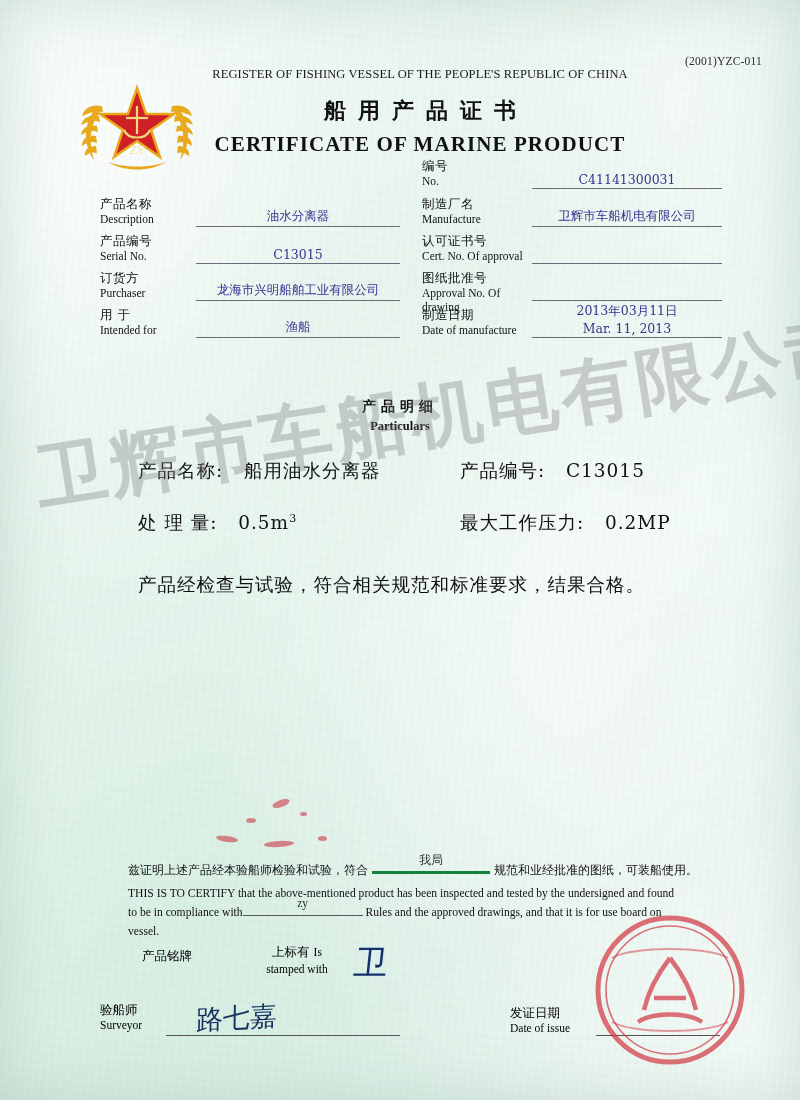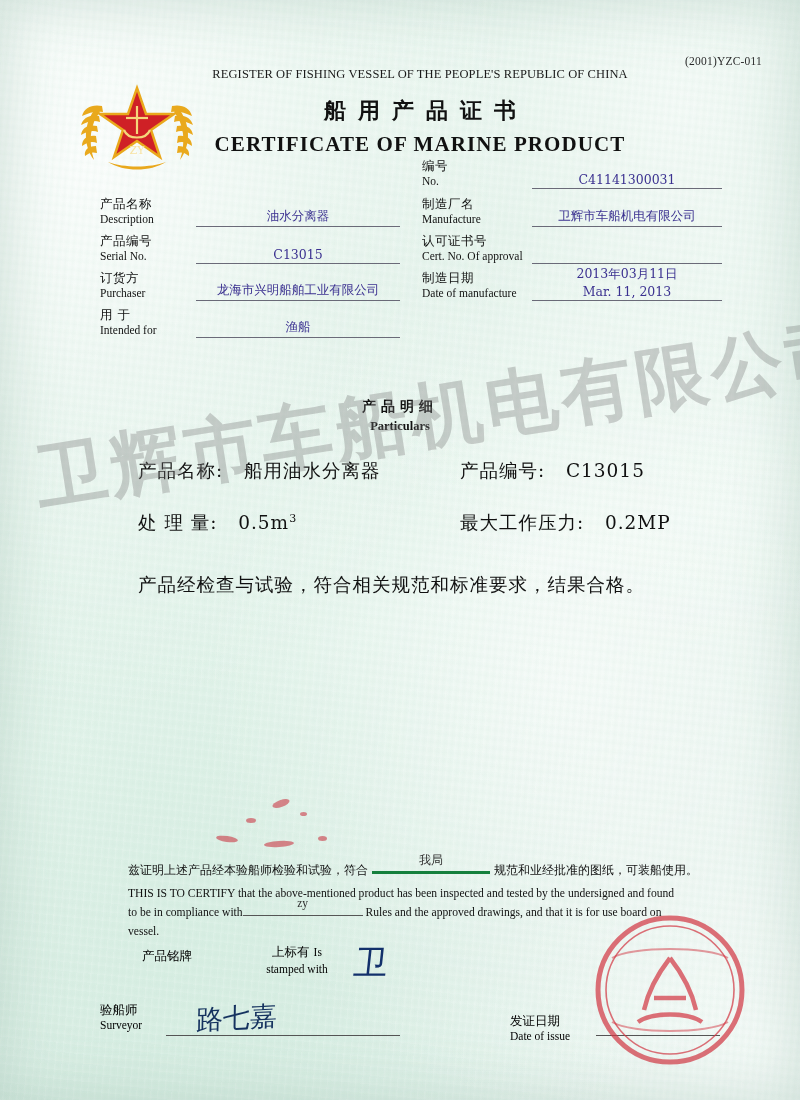--- a/index.html
+++ b/index.html
@@ -368,21 +368,21 @@
     left: 96px;
     bottom: 6px;
     font-size: 27px;
     color: #15325f;
     font-family: "DejaVu Serif", serif;
     transform: rotate(-3deg) skewX(-4deg);
   }
   .dt-label {
     position: absolute;
     left: 410px;
-    top: 11px;
+    top: 3px;
     line-height: 1.25;
     font-size: 12.5px;
   }
   .dt-label .cn { display:block; font-family: "DejaVu Serif", serif; }
   .dt-label .en { display:block; font-size: 11.5px; font-family: "Liberation Serif", serif; }
   .dt-line {
     position: absolute;
     left: 496px;
     width: 124px;
     bottom: 6px;
@@ -510,20 +510,28 @@
 
       <div class="field-row">
         <div class="f-label">
           <span class="cn">认可证书号</span>
           <span class="en">Cert. No. Of approval</span>
         </div>
         <div class="f-line"></div>
         <div class="f-value hand"></div>
       </div>
 
+      <div class="field-row">
+        <div class="f-label">
+          <span class="cn">图纸批准号</span>
+          <span class="en">Approval No. Of drawing</span>
+        </div>
+        <div class="f-line"></div>
+        <div class="f-value hand"></div>
+      </div>
 
       <div class="field-row">
         <div class="f-label">
           <span class="cn">制造日期</span>
           <span class="en">Date of manufacture</span>
         </div>
         <div class="f-value hand" style="bottom:24px;">2013年03月11日</div>
         <div class="f-line"></div>
         <div class="f-value hand">Mar. 11, 2013</div>
       </div>

